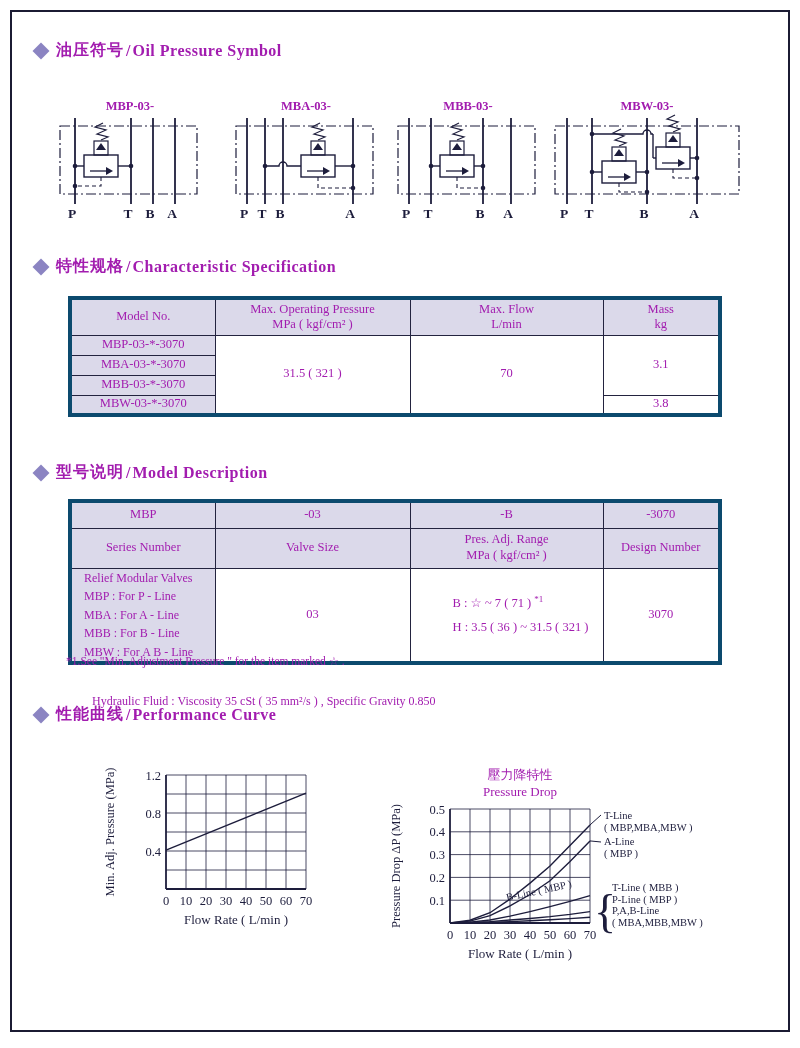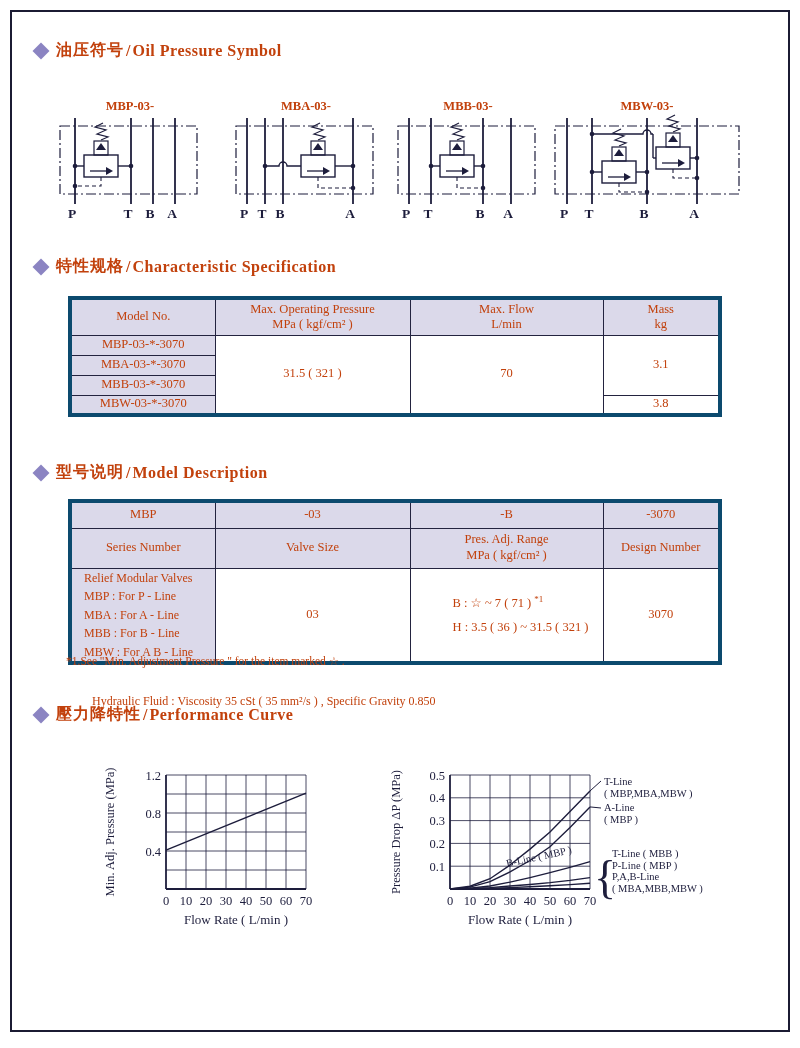--- a/index.html
+++ b/index.html
@@ -1,18 +1,18 @@
 <!DOCTYPE html>
 <html><head>
 <meta charset="utf-8">
 <style>
   html,body { margin:0; padding:0; background:#ffffff; }
   #page {
     position:relative; width:800px; height:1048px; background:#ffffff;
-    font-family:"Liberation Serif", serif; color:#c2410c; overflow:hidden;
+    font-family:"Liberation Serif", serif; color:#a21caf; overflow:hidden;
   }
   .page-border { position:absolute; left:10px; top:10px; right:10px; bottom:16px;
     border:2px solid #1b1b33; pointer-events:none; }
 
   .sec-header { position:absolute; left:33px; display:flex; align-items:center; }
   .diamond { width:12px; height:12px; background:#8b84c2; transform:rotate(45deg); margin:0 9px 0 2px; flex:0 0 auto; }
   .sec-zh { font-size:16px; font-weight:bold; letter-spacing:1px; }
   .sec-slash { font-size:16px; font-weight:bold; margin:0 2px; }
   .sec-en { font-size:16px; font-weight:bold; letter-spacing:0.5px; }
 
@@ -266,21 +266,21 @@
       </td>
       <td>3070</td>
     </tr>
   </tbody>
     </table>
 
   <div class="footnote">*1.See "Min. Adjustment Pressure " for the item marked ☆ .</div>
 
   <div class="sec-header" style="top:704px">
     <span class="diamond"></span>
-    <span class="sec-zh">壓力降特性</span>
+    <span class="sec-zh">性能曲线</span>
     <span class="sec-slash">/</span>
     <span class="sec-en">Performance Curve</span>
   </div>
 
   <div class="fluid-note">Hydraulic Fluid : Viscosity 35 cSt ( 35 mm²/s ) , Specific Gravity 0.850</div>
 
   <div class="chart-block" style="left:100px;width:220px">
     <svg class="chart-svg" width="220" height="172">
         <line x1="66" y1="8" x2="66" y2="122" stroke="#1d1d3c" stroke-width="1.8"></line>
         <line x1="86" y1="8" x2="86" y2="122" stroke="#1d1d3c" stroke-width="0.8"></line>
@@ -308,20 +308,24 @@
         <text x="166" y="138" font-size="12.5" text-anchor="middle" fill="#1d1d3c" font-family="&quot;Liberation Serif&quot;, serif">50</text>
         <text x="186" y="138" font-size="12.5" text-anchor="middle" fill="#1d1d3c" font-family="&quot;Liberation Serif&quot;, serif">60</text>
         <text x="206" y="138" font-size="12.5" text-anchor="middle" fill="#1d1d3c" font-family="&quot;Liberation Serif&quot;, serif">70</text>
         <text x="136" y="157" font-size="13" text-anchor="middle" fill="#1d1d3c" font-family="&quot;Liberation Serif&quot;, serif">Flow Rate ( L/min )</text>
         <text x="14" y="65" font-size="12.5" text-anchor="middle" fill="#1d1d3c" font-family="&quot;Liberation Serif&quot;, serif" transform="rotate(-90 14 65)">Min. Adj. Pressure (MPa)</text>
         <polyline points="66,83.05 206,26.049999999999997" fill="none" stroke="#1d1d3c" stroke-width="1.4"></polyline>
       </svg>
   </div>
 
   <div class="chart-block" style="left:392px;width:390px">
+    <div class="chart-titles" style="padding-right:134px">
+      <div>壓力降特性</div>
+      <div>Pressure Drop</div>
+    </div>
     <svg class="chart-svg" width="390" height="172">
         <line x1="58" y1="8" x2="58" y2="122" stroke="#1d1d3c" stroke-width="1.8"></line>
         <line x1="78" y1="8" x2="78" y2="122" stroke="#1d1d3c" stroke-width="0.8"></line>
         <line x1="98" y1="8" x2="98" y2="122" stroke="#1d1d3c" stroke-width="0.8"></line>
         <line x1="118" y1="8" x2="118" y2="122" stroke="#1d1d3c" stroke-width="0.8"></line>
         <line x1="138" y1="8" x2="138" y2="122" stroke="#1d1d3c" stroke-width="0.8"></line>
         <line x1="158" y1="8" x2="158" y2="122" stroke="#1d1d3c" stroke-width="0.8"></line>
         <line x1="178" y1="8" x2="178" y2="122" stroke="#1d1d3c" stroke-width="0.8"></line>
         <line x1="198" y1="8" x2="198" y2="122" stroke="#1d1d3c" stroke-width="0.8"></line>
         <line x1="58" y1="122" x2="198" y2="122" stroke="#1d1d3c" stroke-width="1.8"></line>

